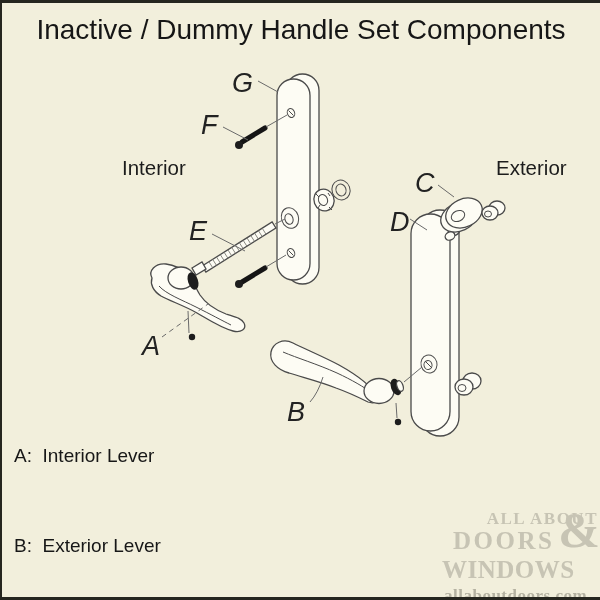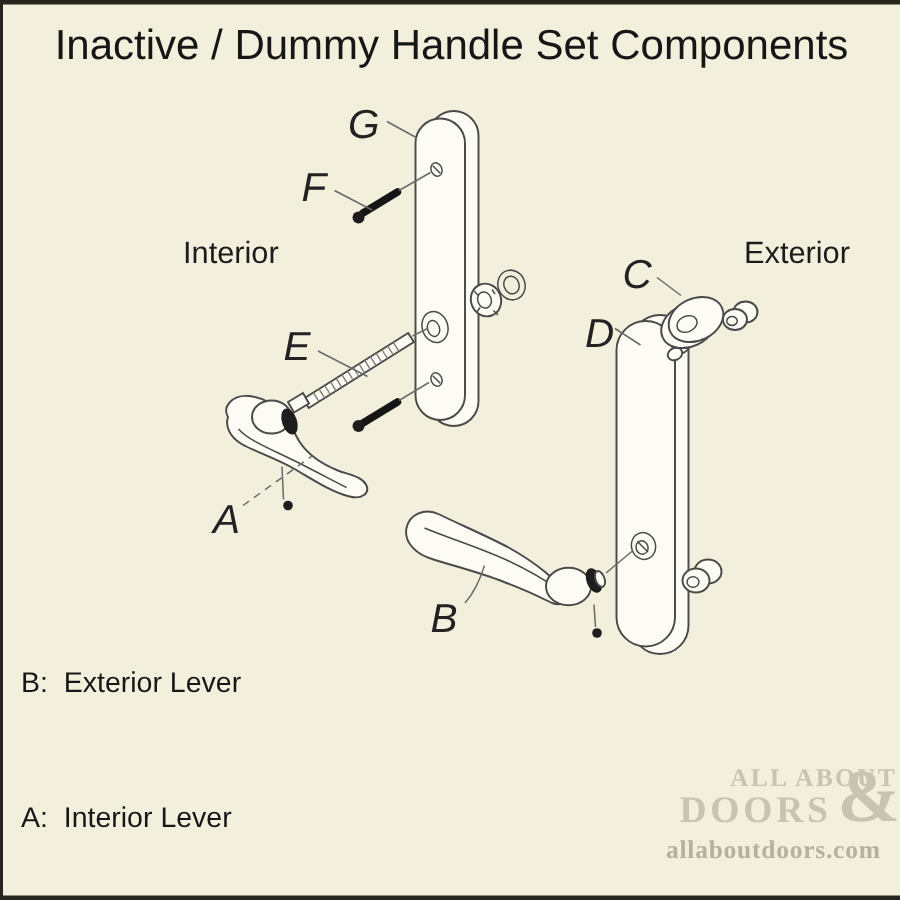--- a/index.html
+++ b/index.html
@@ -201,29 +201,30 @@
 
       <text class="part-letter" x="413" y="189">C</text>
       <line class="leader" x1="436" y1="182" x2="452" y2="194"></line>
 
       <text class="part-letter" x="388" y="228">D</text>
       <line class="leader" x1="408" y1="216" x2="425" y2="227"></line>
     </g>
   </svg>
 
   <div class="legend">
+    <div>A:  Interior Lever</div>
     <div>B:  Exterior Lever</div>
-    <div>A:  Interior Lever</div>
     
     
     
     
     
   </div>
 
   <div class="watermark">
     <div class="wm-row1">ALL ABOUT</div>
     <div class="wm-row2">DOORS</div>
     <div class="wm-amp">&amp;</div>
+    <div class="wm-row3">WINDOWS</div>
     <div class="wm-url">allaboutdoors.com</div>
   </div>
 
 </div>
 
 </body></html>

